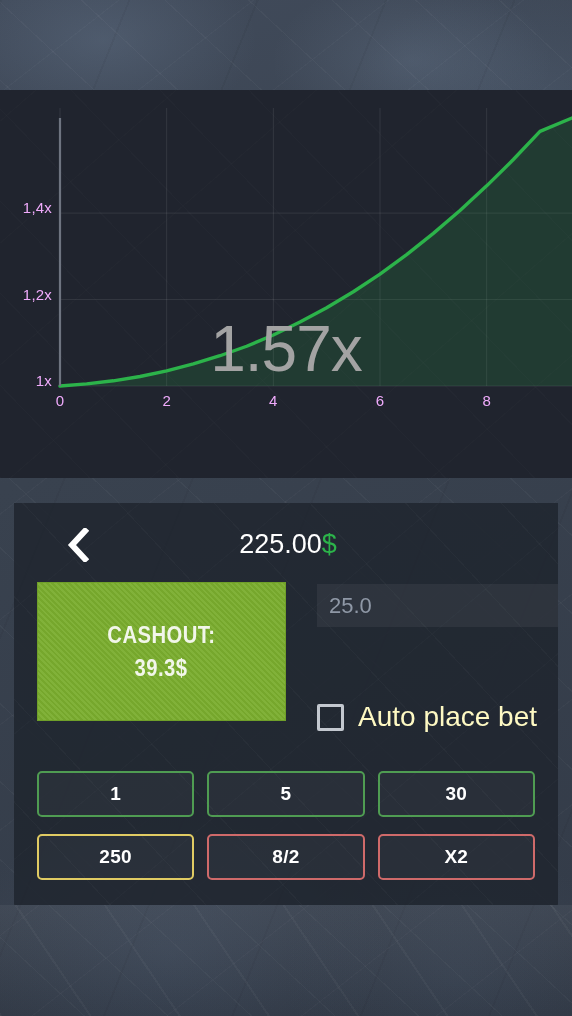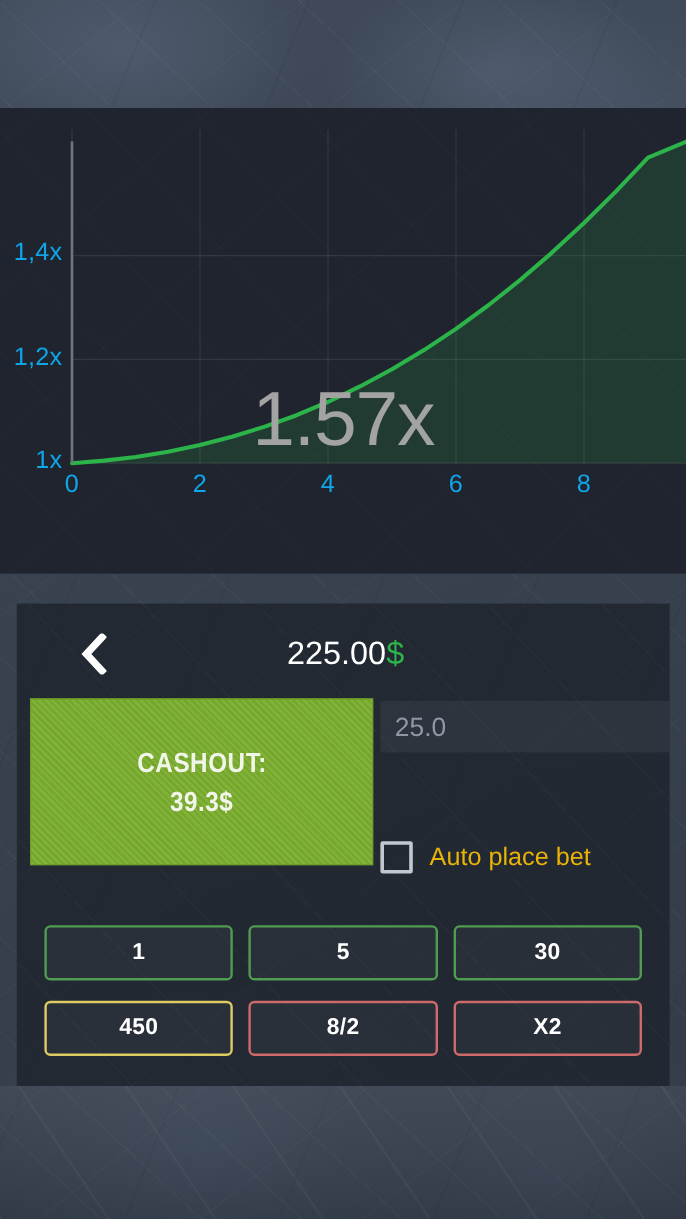--- a/index.html
+++ b/index.html
@@ -57,22 +57,22 @@
     position: absolute; inset: 0;
     background-image:
       repeating-linear-gradient(46deg, rgba(255,255,255,0.016) 0px, rgba(255,255,255,0.016) 1px, rgba(0,0,0,0) 1px, rgba(0,0,0,0) 64px),
       repeating-linear-gradient(-41deg, rgba(255,255,255,0.012) 0px, rgba(255,255,255,0.012) 1px, rgba(0,0,0,0) 1px, rgba(0,0,0,0) 92px);
     pointer-events: none;
   }
   #plot-svg { position: absolute; left: 0; top: 0; }
 
   .axis-label {
     position: absolute;
-    color: #0ea5e9;
-    font-size: 21px;
+    color: #f0abfc;
+    font-size: 15px;
     letter-spacing: 0.2px;
   }
   .y-label { right: 0; text-align: right; }
   .x-label { text-align: center; width: 40px; }
 
   #multiplier-display {
     position: absolute;
     left: 0; right: 0; top: 222px;
     text-align: center;
     color: #a3a3a3;
@@ -115,22 +115,22 @@
     left: 0; right: 0; top: 26px;
     text-align: center;
     font-size: 27px;
     color: #ffffff;
   }
   #balance-currency { color: #2cb34a; }
 
   
   #cashout-button {
     position: absolute;
-    left: 11px; top: 79px;
-    width: 286px; height: 139px;
+    left: 23px; top: 79px;
+    width: 249px; height: 139px;
     box-sizing: border-box;
     background-color: #7aad2e;
     background-image: repeating-linear-gradient(45deg, rgba(255,255,255,0.055) 0px, rgba(255,255,255,0.055) 2px, rgba(0,0,0,0.035) 2px, rgba(0,0,0,0.035) 4px);
     border: 1px solid #6f9f29;
     display: flex;
     flex-direction: column;
     align-items: center;
     justify-content: center;
     gap: 6px;
     cursor: pointer;
@@ -179,22 +179,22 @@
     cursor: pointer;
   }
   #auto-place-bet-box {
     width: 27px; height: 27px;
     box-sizing: border-box;
     border: 3px solid #c3c8cf;
     border-radius: 2px;
     background: transparent;
   }
   #auto-place-bet-label {
-    color: #eab308;
-    font-size: 21px;
+    color: #fef9c3;
+    font-size: 28px;
   }
 
   
   .chip-row {
     position: absolute;
     left: 23px;
     width: 498px;
     display: flex;
     gap: 13px;
   }
@@ -292,17 +292,17 @@
     <div id="auto-place-bet-box"></div>
     <span id="auto-place-bet-label">Auto place bet</span>
   </div>
 
   <div class="chip-row" id="chip-row-1">
       <div class="chip green">1</div>
       <div class="chip green">5</div>
       <div class="chip green">30</div>
     </div>
   <div class="chip-row" id="chip-row-2">
-      <div class="chip yellow">450</div>
+      <div class="chip yellow">250</div>
       <div class="chip red">8/2</div>
       <div class="chip red">X2</div>
     </div>
 </div>
 
 </body></html>

